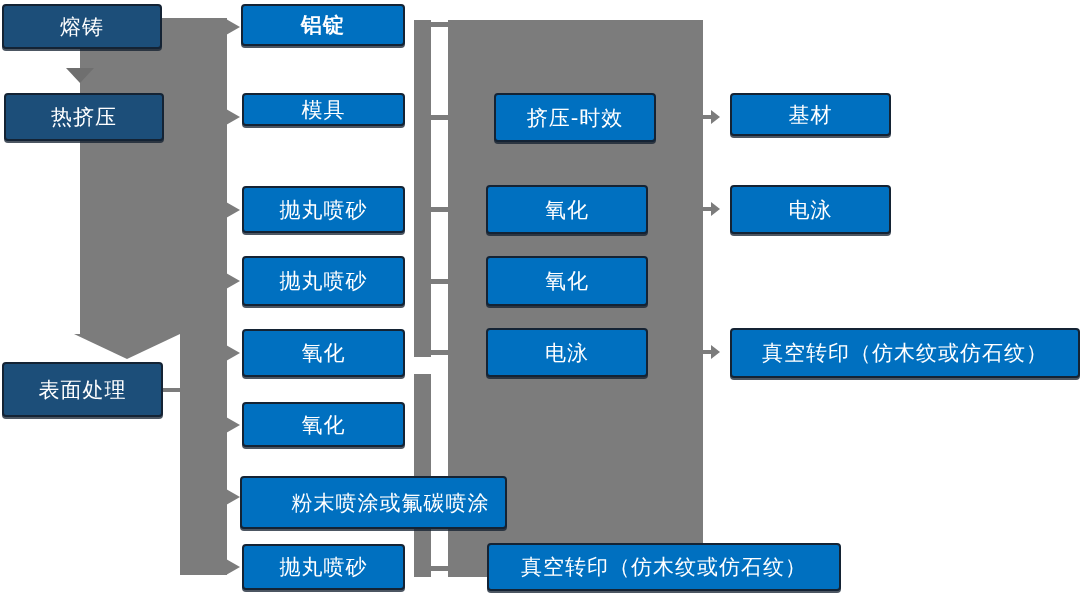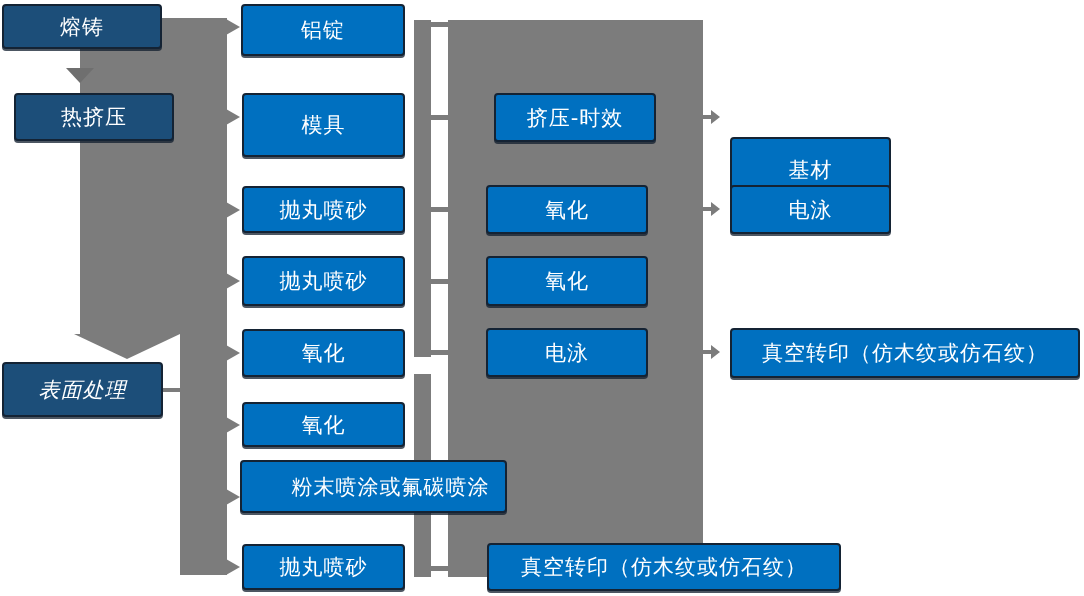--- a/index.html
+++ b/index.html
@@ -64,35 +64,35 @@
       <rect x="703" y="207" width="9" height="4"></rect>
       <polygon points="711,202 720,209 711,216"></polygon>
       <rect x="703" y="350" width="9" height="4"></rect>
       <polygon points="711,345 720,352 711,359"></polygon>
     </g>
 
     <polygon fill="#6F6F6F" points="66,68 94,68 80,83"></polygon>
   </svg>
 
   <div class="node navy" style="left:2px;top:4px;width:160px;height:45px;">熔铸</div>
-  <div class="node navy" style="left:14px;top:93px;width:160px;height:48px;">热挤压</div>
-  <div class="node navy" style="left:2px;top:362px;width:161px;height:55px;font-style:italic;">表面处理</div>
+  <div class="node navy" style="left:4px;top:93px;width:160px;height:48px;">热挤压</div>
+  <div class="node navy" style="left:2px;top:362px;width:161px;height:55px;">表面处理</div>
 
-  <div class="node" style="left:241px;top:4px;width:164px;height:52px;">铝锭</div>
-  <div class="node" style="left:242px;top:93px;width:163px;height:64px;text-align:center;">模具</div>
+  <div class="node" style="left:241px;top:4px;width:164px;height:42px;font-weight:bold;">铝锭</div>
+  <div class="node" style="left:242px;top:93px;width:163px;height:33px;text-align:center;">模具</div>
   <div class="node" style="left:242px;top:186px;width:163px;height:47px;">抛丸喷砂</div>
   <div class="node" style="left:242px;top:256px;width:163px;height:50px;">抛丸喷砂</div>
   <div class="node" style="left:242px;top:329px;width:163px;height:48px;">氧化</div>
   <div class="node" style="left:242px;top:402px;width:163px;height:45px;">氧化</div>
-  <div class="node" style="left:240px;top:460px;width:267px;height:53px;padding-left:34px;">粉末喷涂或氟碳喷涂</div>
+  <div class="node" style="left:240px;top:476px;width:267px;height:53px;padding-left:34px;">粉末喷涂或氟碳喷涂</div>
   <div class="node" style="left:242px;top:544px;width:163px;height:46px;">抛丸喷砂</div>
 
   <div class="node" style="left:486px;top:93px;width:162px;height:49px;margin-left:8px;">挤压-时效</div>
   <div class="node" style="left:486px;top:185px;width:162px;height:49px;">氧化</div>
   <div class="node" style="left:486px;top:256px;width:162px;height:50px;">氧化</div>
   <div class="node" style="left:486px;top:328px;width:162px;height:49px;">电泳</div>
   <div class="node" style="left:487px;top:543px;width:354px;height:48px;">真空转印（仿木纹或仿石纹）</div>
 
-  <div class="node" style="left:730px;top:93px;width:161px;height:66px;margin-top:44px;">基材</div>
+  <div class="node" style="left:730px;top:93px;width:161px;height:43px;">基材</div>
   <div class="node" style="left:730px;top:185px;width:161px;height:49px;">电泳</div>
   <div class="node" style="left:730px;top:328px;width:350px;height:50px;">真空转印（仿木纹或仿石纹）</div>
 
 </div>
 
 </body></html>

